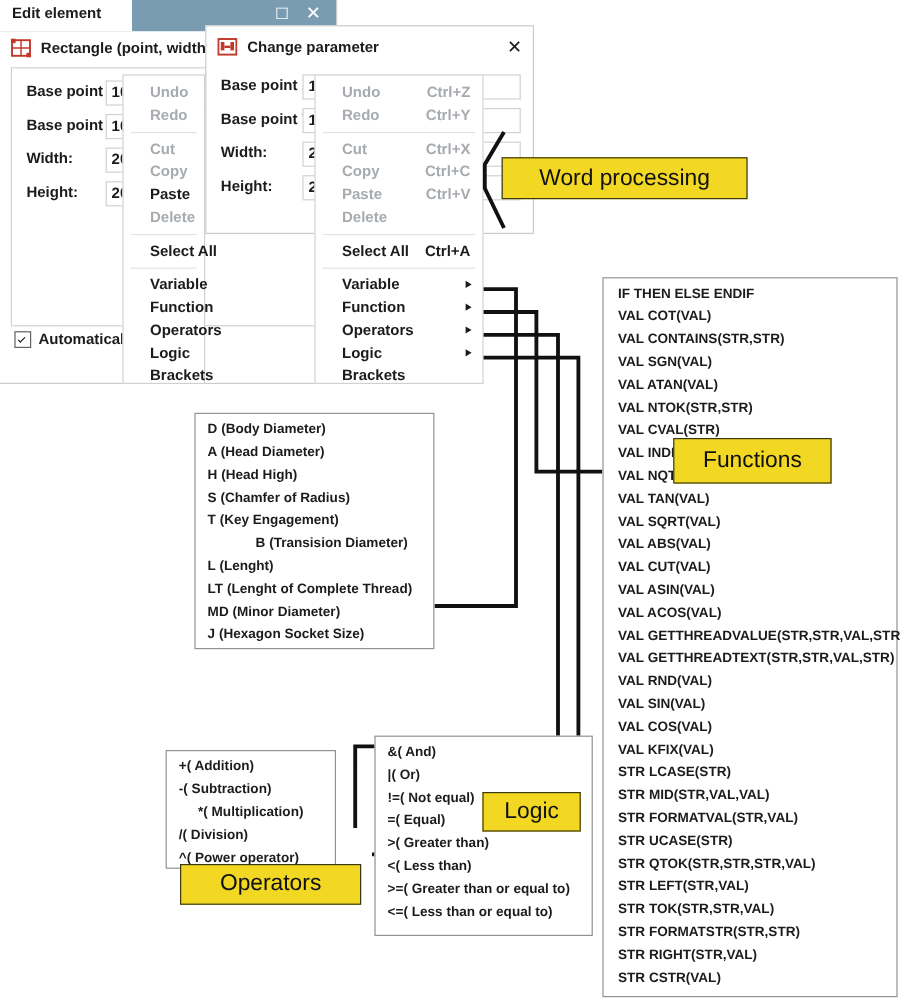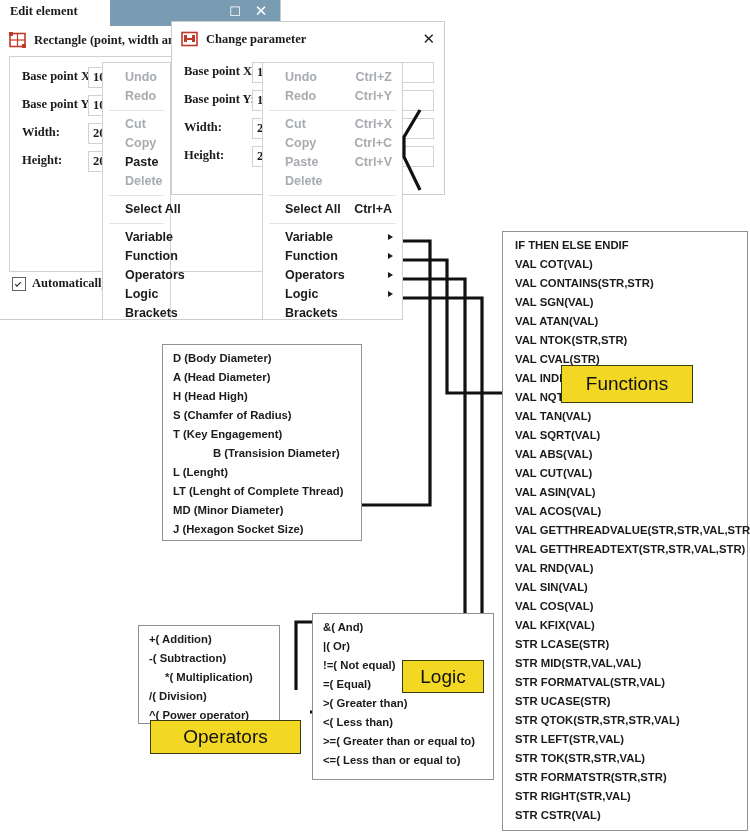--- a/index.html
+++ b/index.html
@@ -7,21 +7,21 @@
     width:750px;height:837px;
     background:#ffffff;
     font-family:"Liberation Sans", sans-serif;
     position:relative;
     overflow:hidden;
     color:#1a1a1a;
   }
   .stage{position:absolute;left:0;top:0;width:750px;height:837px;}
 
   
-  .dialog{position:absolute;background:#ffffff;border:1px solid #c9ccce;box-sizing:border-box;font-family:Liberation Serif, serif;}
+  .dialog{position:absolute;background:#ffffff;border:1px solid #c9ccce;box-sizing:border-box;}
   .titlebar{position:absolute;left:0;top:0;height:26px;width:100%;background:#7a9cb2;}
   .titlebar .tb-left{position:absolute;left:0;top:0;height:26px;width:110px;background:#ffffff;}
   .tb-title{position:absolute;left:10px;top:4px;font-size:12.5px;font-weight:bold;color:#1b1b1b;}
   .tb-btn{position:absolute;top:4px;font-size:13px;color:#ffffff;width:18px;text-align:center;cursor:default;}
   .tb-max{right:36px;}
   .tb-close{right:10px;font-size:15px;line-height:15px;}
 
   .dlg-head{position:absolute;left:9px;top:32px;display:flex;align-items:center;gap:8px;}
   .dlg-icon{width:17px;height:16px;position:relative;flex:none;}
   .dlg-icon svg{display:block;}
@@ -330,20 +330,23 @@
     <span class="li" style="top:444px;">STR FORMATVAL(STR,VAL)</span>
     <span class="li" style="top:463px;">STR UCASE(STR)</span>
     <span class="li" style="top:482px;">STR QTOK(STR,STR,STR,VAL)</span>
     <span class="li" style="top:501px;">STR LEFT(STR,VAL)</span>
     <span class="li" style="top:520px;">STR TOK(STR,STR,VAL)</span>
     <span class="li" style="top:539px;">STR FORMATSTR(STR,STR)</span>
     <span class="li" style="top:558px;">STR RIGHT(STR,VAL)</span>
     <span class="li" style="top:577px;">STR CSTR(VAL)</span>
   </div>
 
+  <div class="ylabel" style="left:418px;top:131px;width:205px;height:35px;">
+    <span>Word processing</span>
+  </div>
 
 
   <div class="ylabel" style="left:561px;top:365px;width:132px;height:38px;">
     <span>Functions</span>
   </div>
 
   <div class="ylabel" style="left:150px;top:720px;width:151px;height:34px;">
     <span>Operators</span>
   </div>
 

